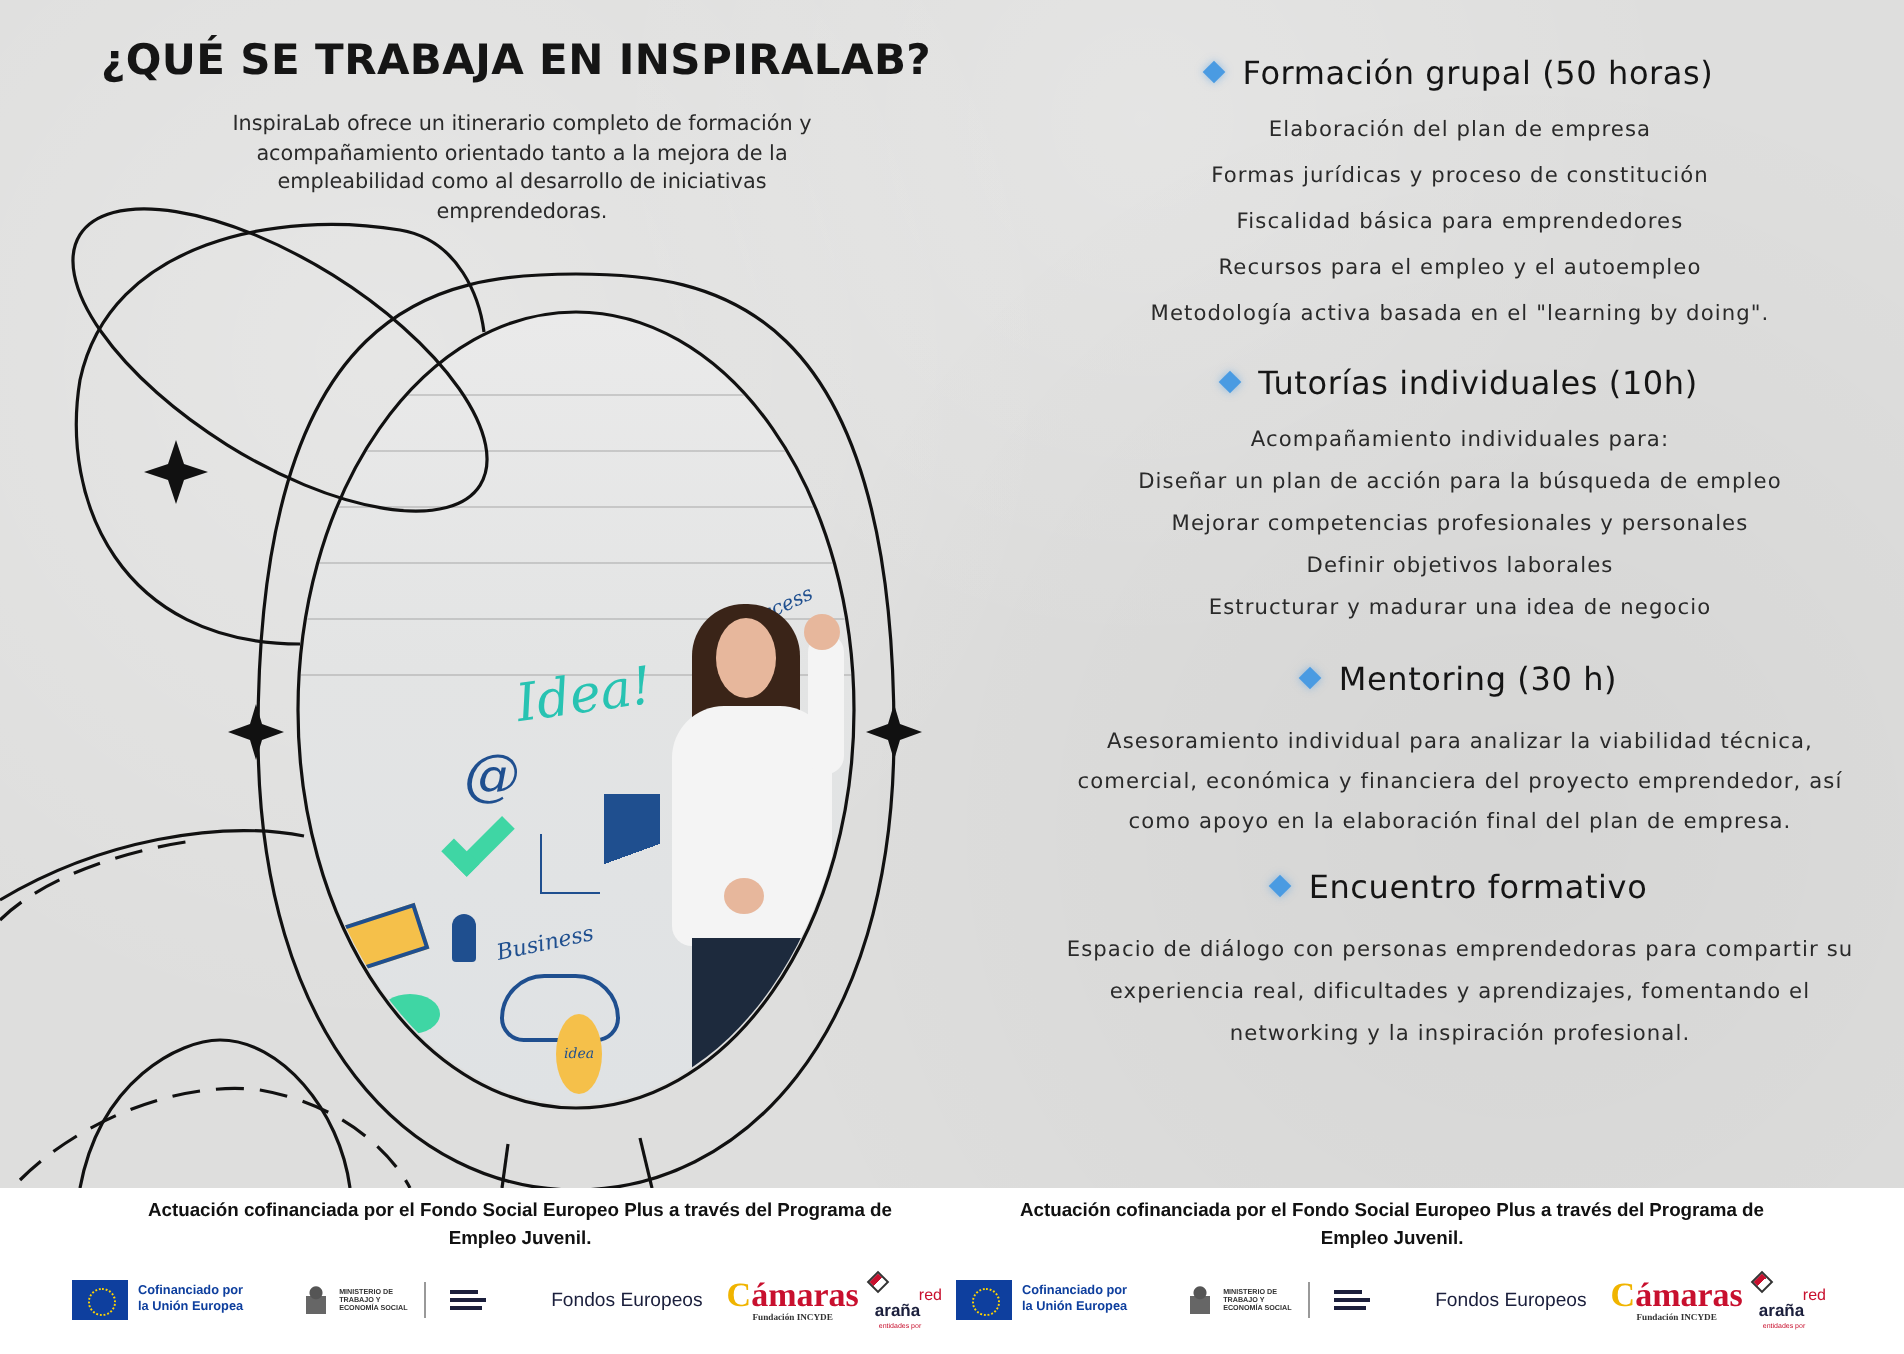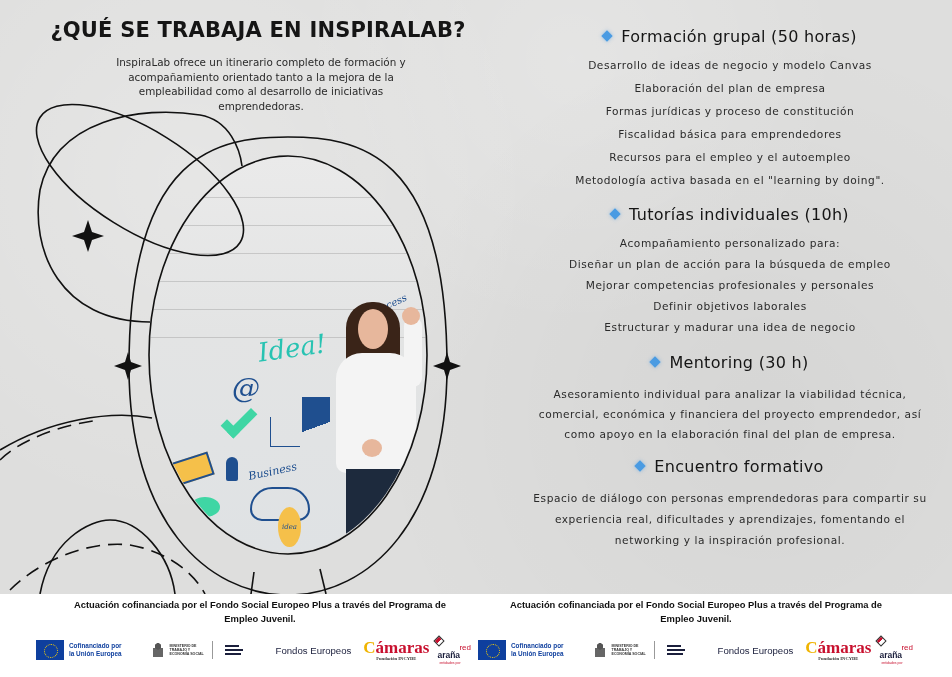--- a/index.html
+++ b/index.html
@@ -162,36 +162,35 @@
   </svg>
 
   <div class="right-col">
 
     <div>
       <div class="section-head">
         <span class="diamond"></span>
         <span>Formación grupal (50 horas)</span>
       </div>
       <div style="padding-top:2px">
-        <div class="line-item">Desarrollo de ideas de negocio y modelo Canvas</div>
         <div class="line-item">Elaboración del plan de empresa</div>
         <div class="line-item">Formas jurídicas y proceso de constitución</div>
         <div class="line-item">Fiscalidad básica para emprendedores</div>
         <div class="line-item">Recursos para el empleo y el autoempleo</div>
         <div class="line-item">Metodología activa basada en el "learning by doing".</div>
       </div>
     </div>
 
     <div style="margin-top:6px">
       <div class="section-head">
         <span class="diamond"></span>
         <span>Tutorías individuales (10h)</span>
       </div>
       <div style="padding-top:3px">
-        <div class="line-item tut-item">Acompañamiento personalizado para:</div>
+        <div class="line-item tut-item">Acompañamiento individuales para:</div>
         <div class="line-item tut-item">Diseñar un plan de acción para la búsqueda de empleo</div>
         <div class="line-item tut-item">Mejorar competencias profesionales y personales</div>
         <div class="line-item tut-item">Definir objetivos laborales</div>
         <div class="line-item tut-item">Estructurar y madurar una idea de negocio</div>
       </div>
     </div>
 
     <div style="margin-top:8px">
       <div class="section-head">
         <span class="diamond"></span>

